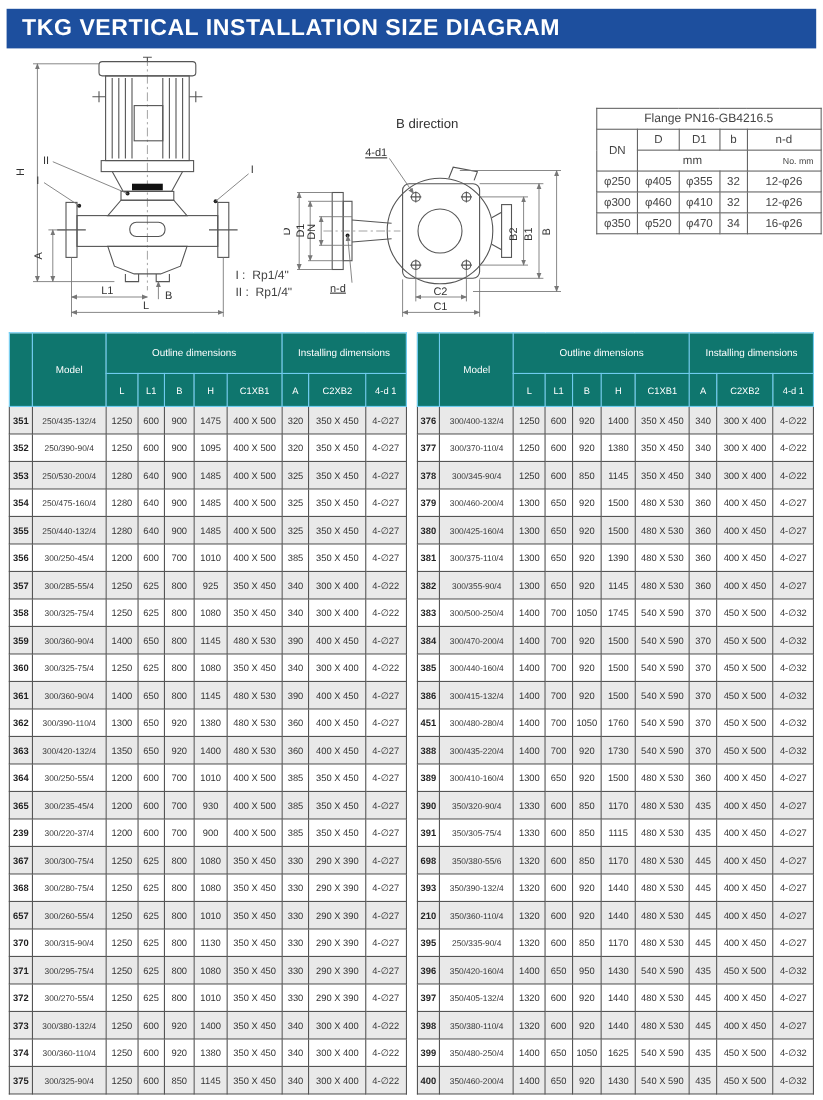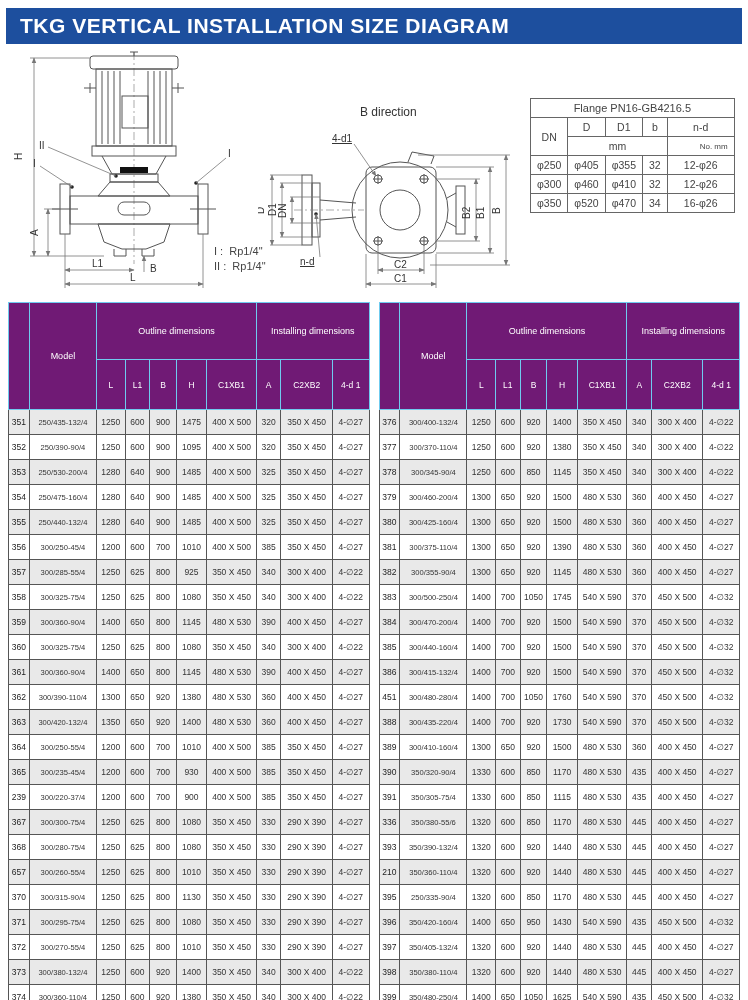--- a/index.html
+++ b/index.html
@@ -28,47 +28,47 @@
   .dimtxt { font-size:10px; }
   .cl { stroke:#888; stroke-width:.7; stroke-dasharray:8 3 2 3; }
 
   .notes {
     position:absolute; left:214px; top:200px; font-size:11px; color:#444;
     line-height:15px; white-space:pre;
   }
 
   
   .flange-wrap { position:absolute; left:530px; top:54px; }
-  table.flange { border-collapse:collapse; font-size:10.5px; color:#444; }
+  table.flange { border-collapse:collapse; font-size:10.5px; color:#444;margin-left:12px; }
   table.flange th, table.flange td {
     border:1px solid #666; padding:1px 6px; text-align:center; font-weight:normal;
     height:16px;
   }
   table.flange .f-title { font-size:11px; }
   table.flange .f-small { font-size:8px;padding-left:32px; }
 
   
   .tables-wrap {
     position:absolute; left:8px; top:302px; width:732px;
     display:flex; gap:9px;
   }
   table.dims { border-collapse:collapse; font-size:8.5px; table-layout:fixed; }
   table.dims th {
-    background:#701a75; color:#fff; font-weight:normal;
-    border:1px solid #6fcbef; padding:17px 0; text-align:center;
+    background:#0f766e; color:#fff; font-weight:normal;
+    border:1px solid #6fcbef; padding:7px 0; text-align:center;
   }
   table.dims .grp { font-size:9px; height:22px; }
   table.dims .sub { font-size:8.5px; height:15px; }
   table.dims td {
     border:1px solid #555; text-align:center; padding:0 1px;
     height:24px; color:#333; overflow:hidden; white-space:nowrap;
   }
   table.dims tr.stripe td { background:#e9e9e9; }
   table.dims td.model { font-size:7.6px; }
-  table.dims td.no { font-weight:normal; color:#222; }
+  table.dims td.no { font-weight:bold; color:#222; }
   .c-no{width:21px}.c-model{width:68px}.c-l{width:29px}.c-l1{width:25px}
   .c-b{width:27px}.c-h{width:31px}.c-c1{width:50px}.c-a{width:25px}
   .c-c2{width:52px}.c-d1{width:37px}
 </style>
 </head>
 <body>
 
 <div class="page">
 
   <div class="banner">TKG VERTICAL INSTALLATION SIZE DIAGRAM</div>
@@ -834,21 +834,21 @@
             <td>1330</td>
             <td>600</td>
             <td>850</td>
             <td>1115</td>
             <td>480 X 530</td>
             <td>435</td>
             <td>400 X 450</td>
             <td>4-∅27</td>
           </tr>
           <tr class="stripe">
-            <td class="no">336</td>
+            <td class="no">698</td>
             <td class="model">350/380-55/6</td>
             <td>1320</td>
             <td>600</td>
             <td>850</td>
             <td>1170</td>
             <td>480 X 530</td>
             <td>445</td>
             <td>400 X 450</td>
             <td>4-∅27</td>
           </tr>

